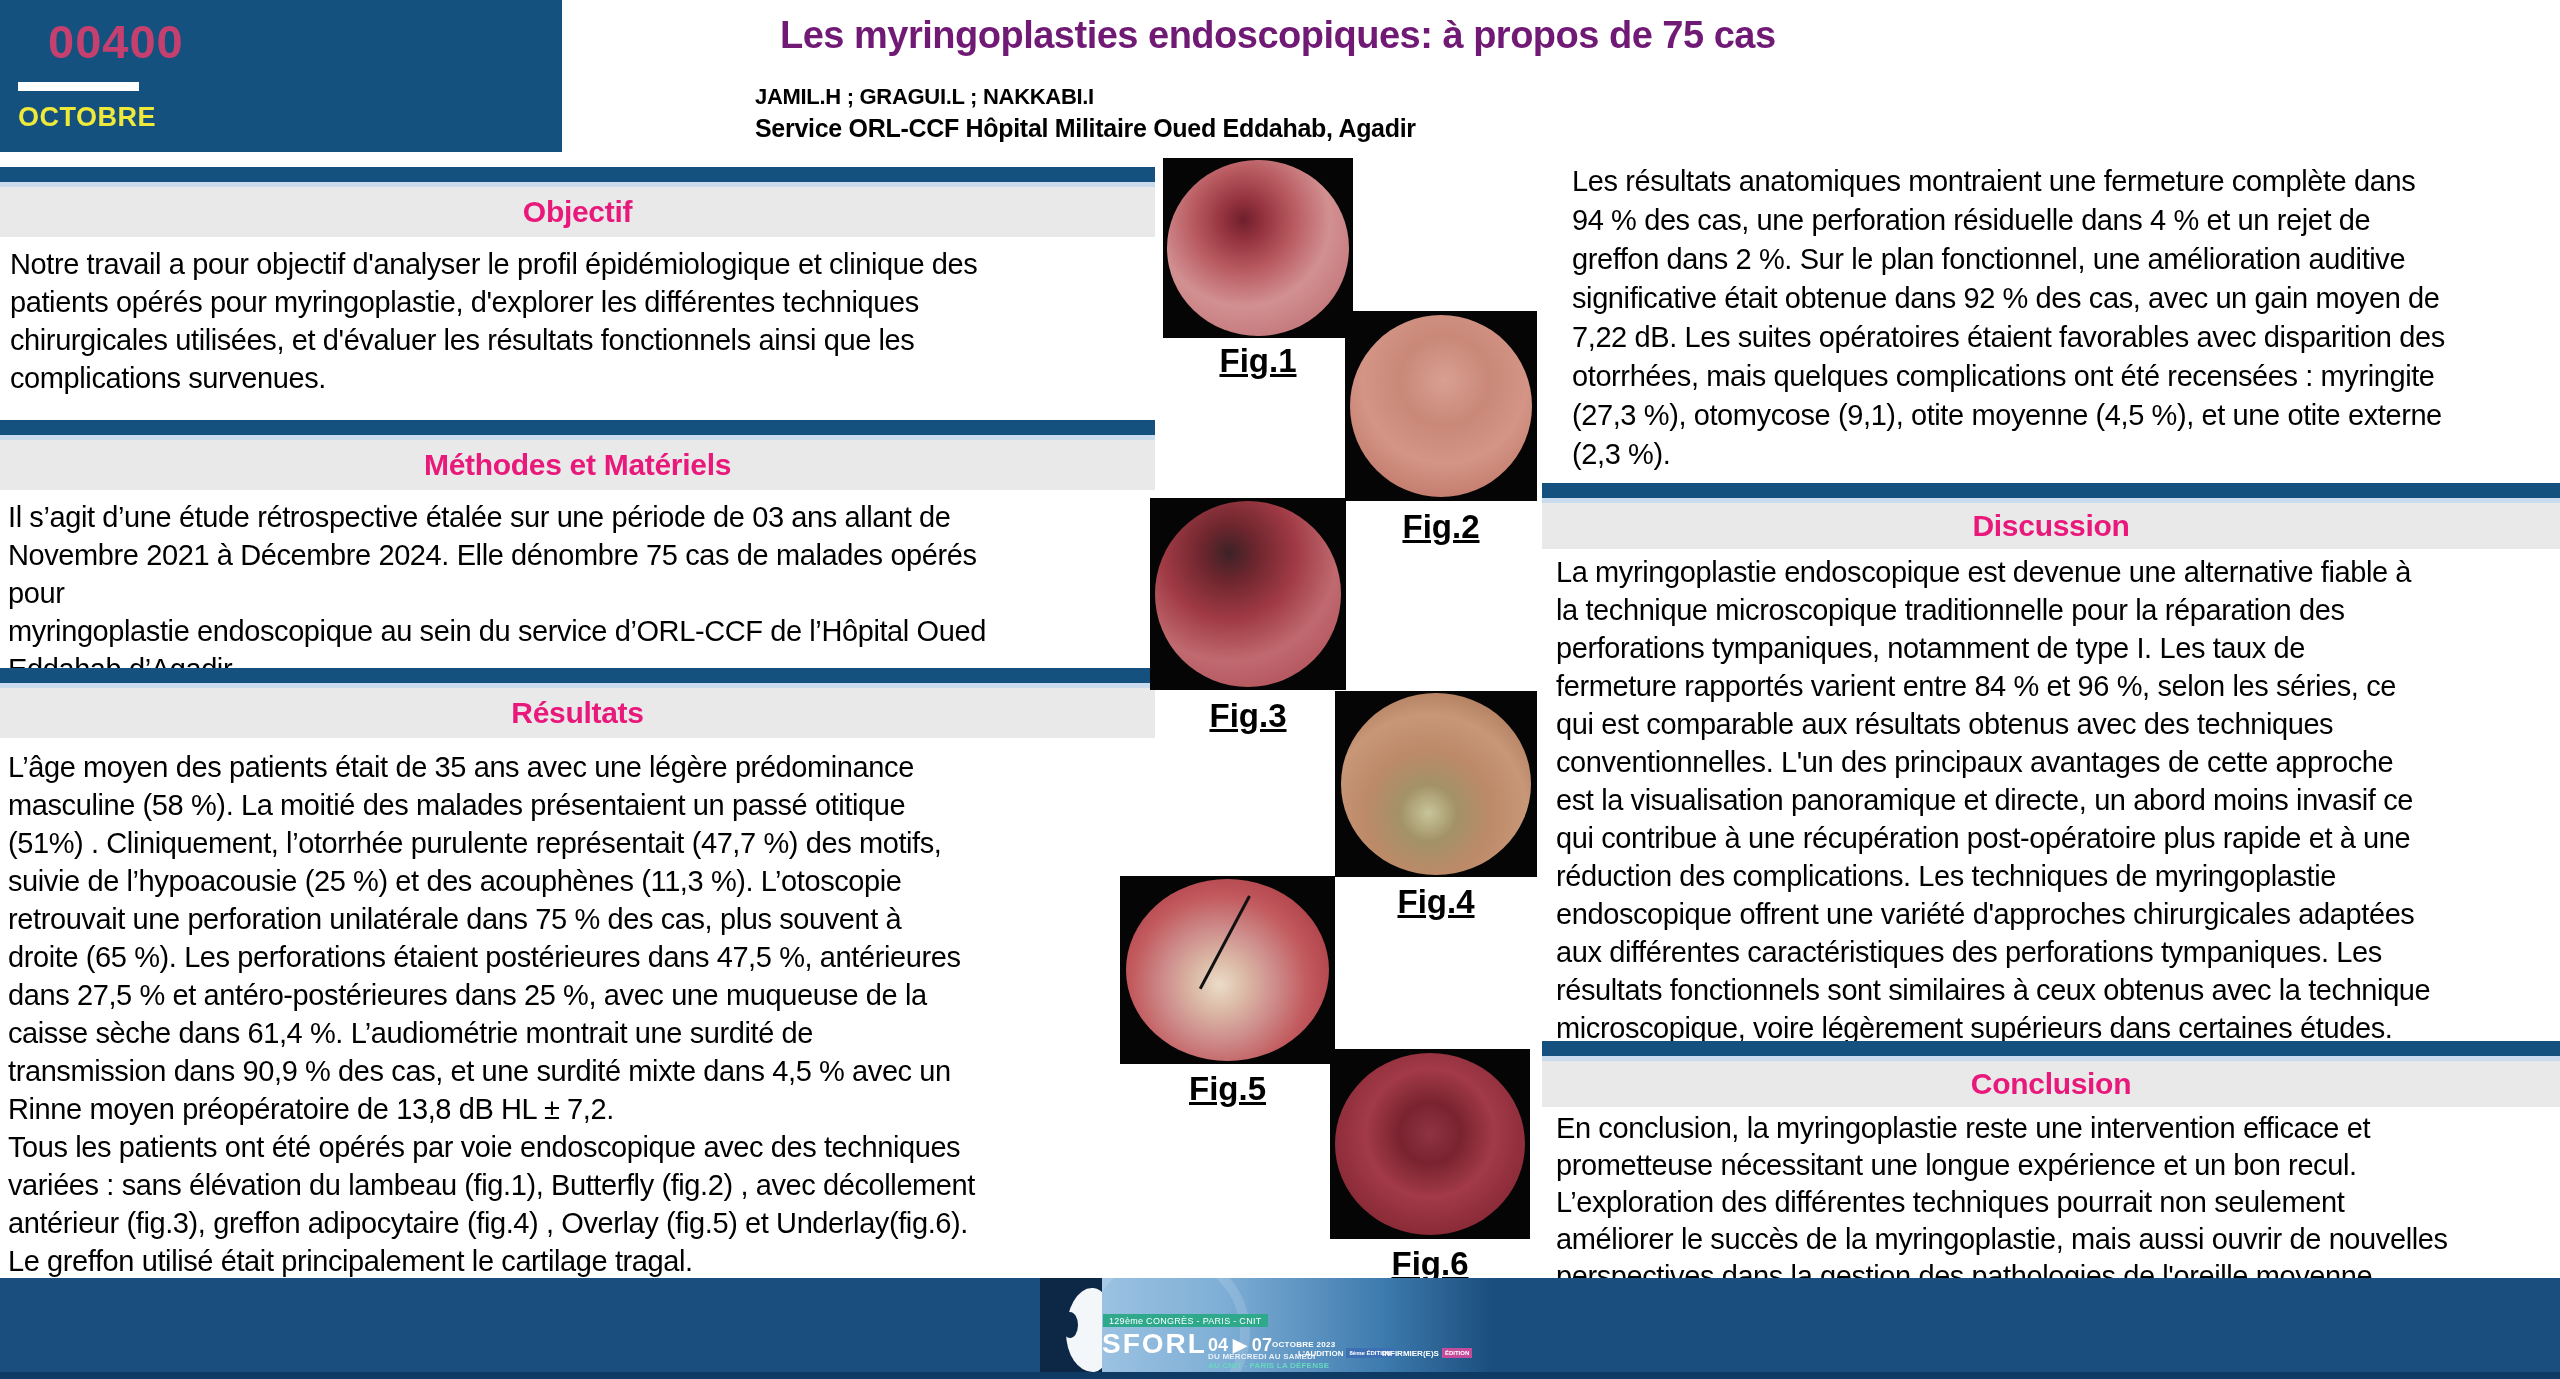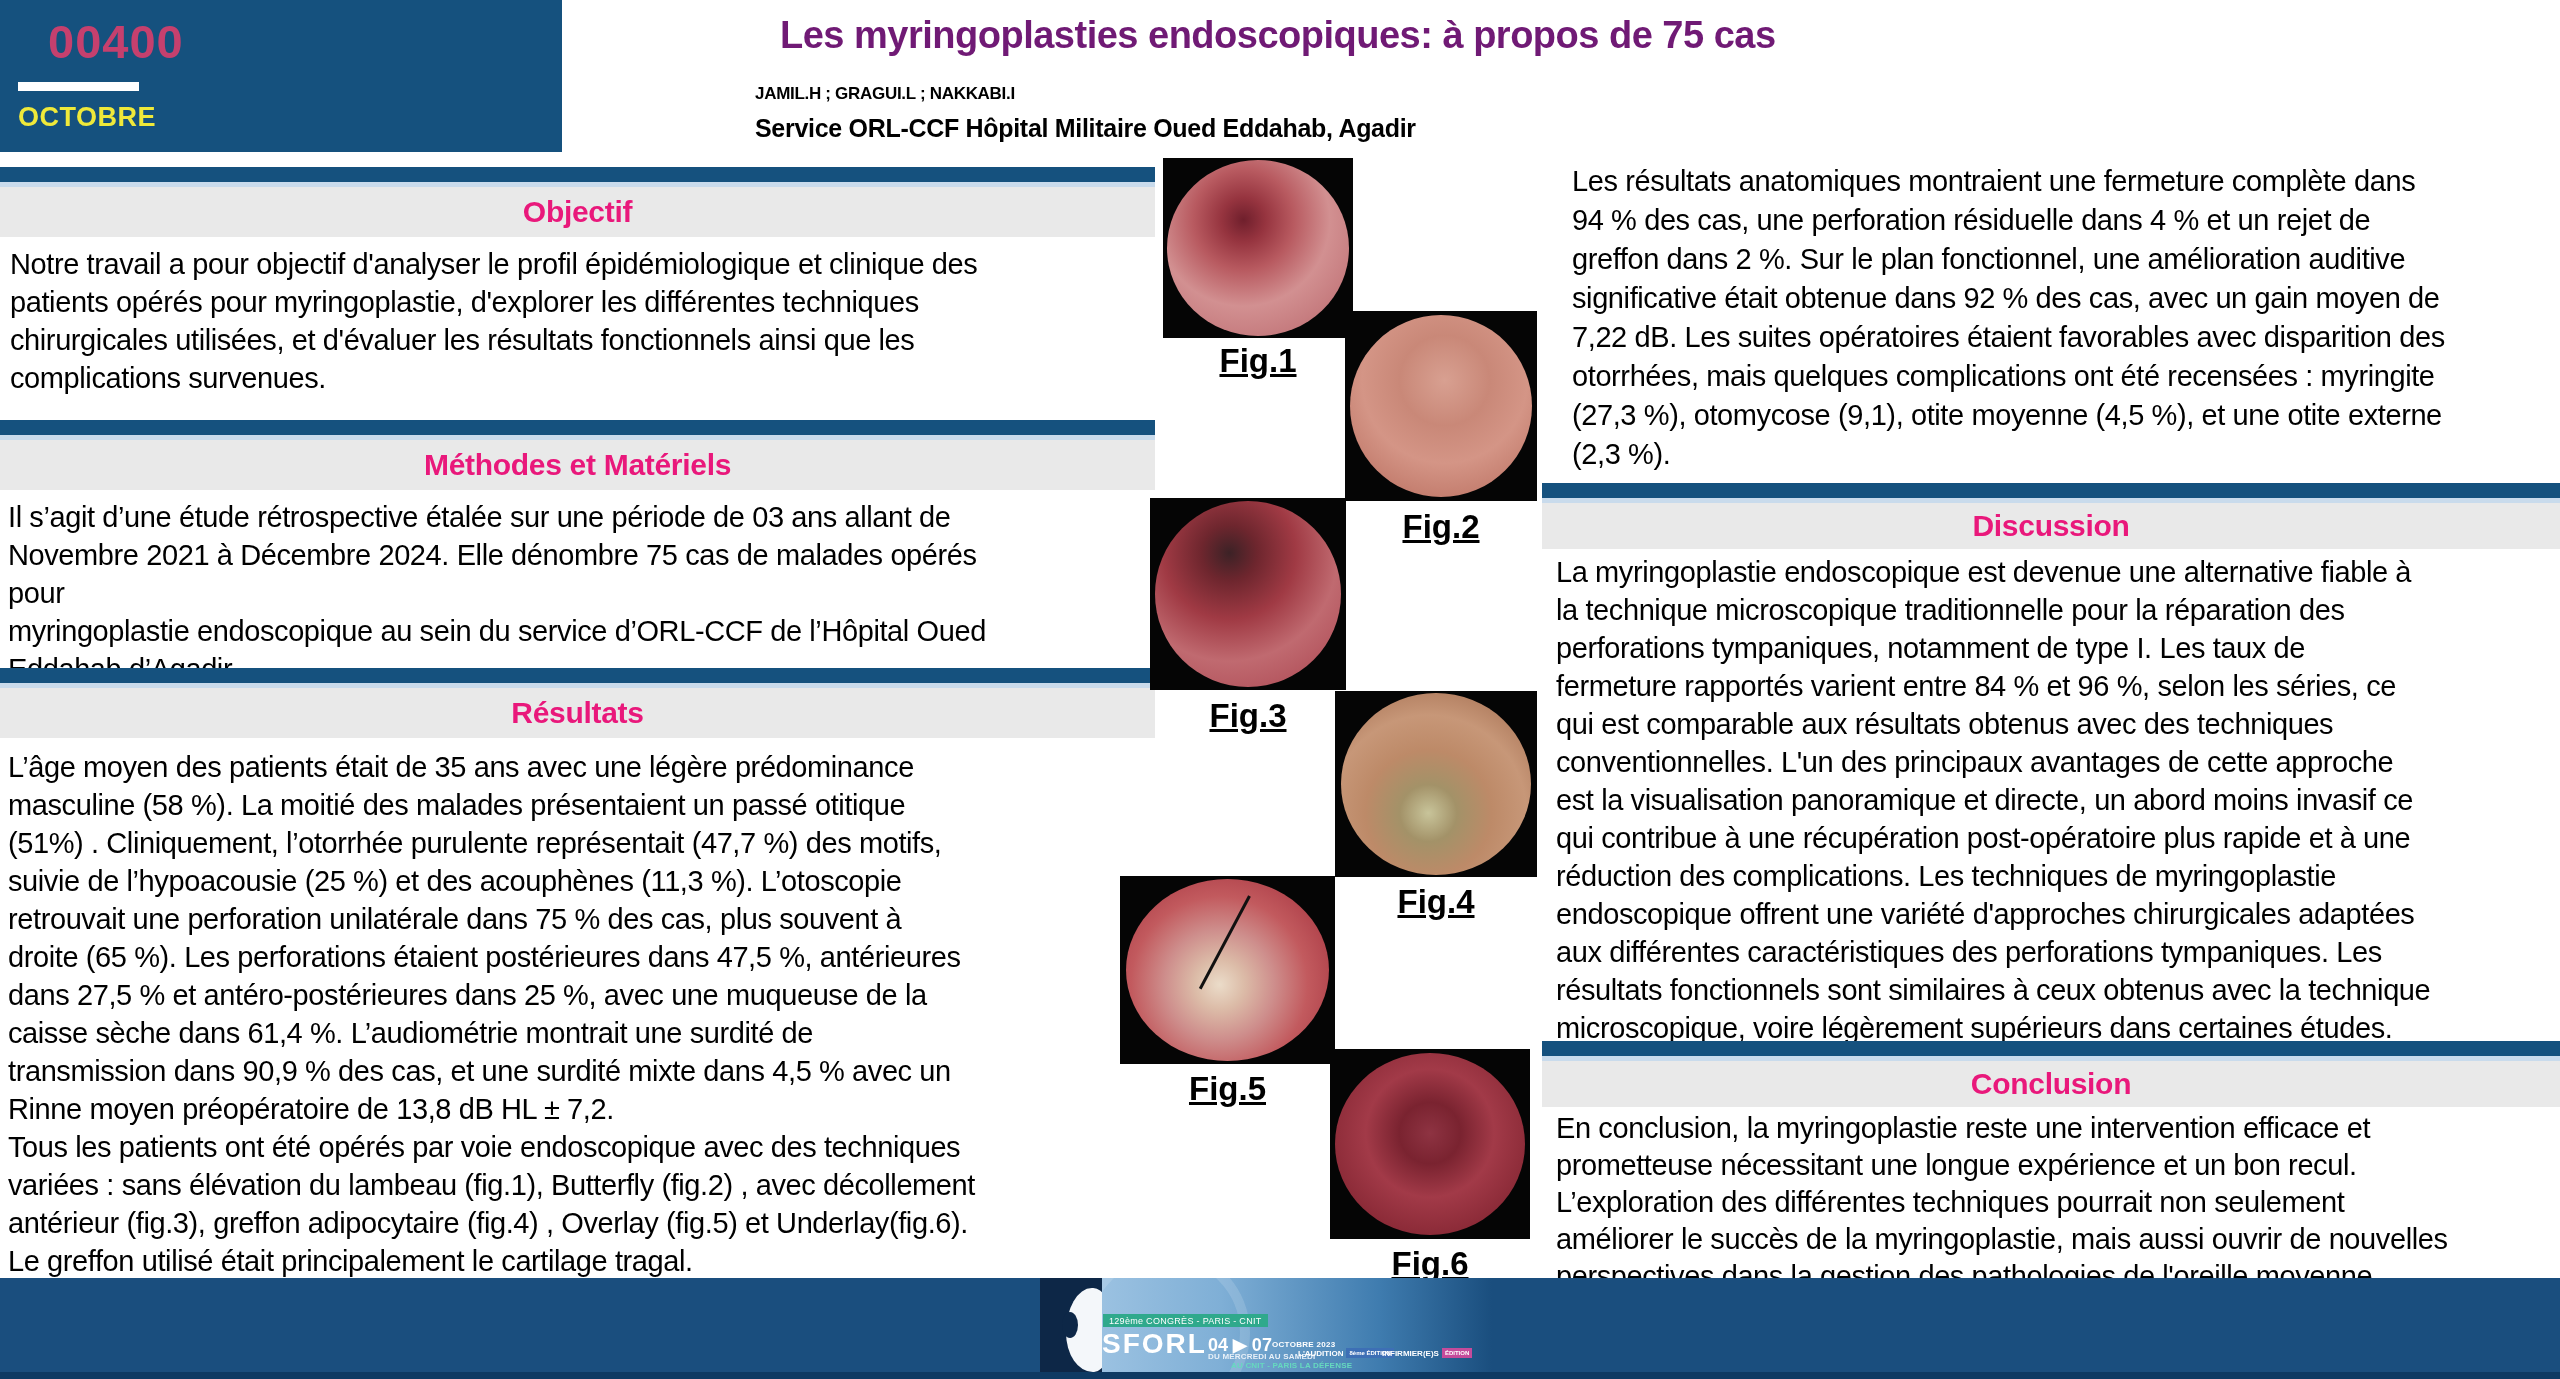--- a/index.html
+++ b/index.html
@@ -5,21 +5,21 @@
   html,body{margin:0;padding:0;background:#ffffff;}
   .canvas{position:relative;width:2560px;height:1379px;background:#ffffff;overflow:hidden;
           font-family:"Liberation Sans", sans-serif;color:#000;}
 
   
   .header-box{position:absolute;left:0;top:0;width:562px;height:152px;background:#15517E;}
   .poster-id{position:absolute;left:48px;top:14px;font-size:47px;font-weight:bold;color:#C5406E;letter-spacing:1px;}
   .header-divider{position:absolute;left:18px;top:82px;width:121px;height:9px;background:#ffffff;}
   .category{position:absolute;left:18px;top:102px;font-size:27px;font-weight:bold;color:#EFE93A;letter-spacing:.5px;}
   .poster-title{position:absolute;left:760px;top:14px;width:1500px;font-size:38px;font-weight:bold;color:#701a75;letter-spacing:-0.5px;margin-left:20px;}
-  .authors-line{position:absolute;left:755px;top:84px;font-size:17px;font-weight:bold;letter-spacing:-0.3px;}
+  .authors-line{position:absolute;left:755px;top:84px;font-size:22px;font-weight:bold;letter-spacing:-0.3px;}
   .affiliation-line{position:absolute;left:755px;top:114px;font-size:25px;font-weight:bold;letter-spacing:-0.3px;}
 
   
   .barblue{position:absolute;background:#15517E;border-bottom:5px solid #C9DBEC;}
   .bargray{position:absolute;background:#E9E9E9;display:flex;align-items:center;justify-content:center;}
   .bargray span{font-size:30px;font-weight:bold;color:#E9187B;letter-spacing:-0.3px;}
 
   .obj-blue{left:0;top:167px;width:1155px;height:15px;}
   .obj-gray{left:0;top:187px;width:1155px;height:50px;}
   .met-blue{left:0;top:420px;width:1155px;height:15px;}
@@ -84,21 +84,21 @@
   .banner-ring{position:absolute;left:40px;top:-30px;width:150px;height:150px;border:10px solid rgba(255,255,255,0.14);border-radius:50%;}
   .silhouette{position:absolute;left:0;top:0;width:62px;height:94px;background:#0D2747;overflow:hidden;}
   .face{position:absolute;left:26px;top:10px;width:46px;height:84px;background:#F4F7FA;border-radius:58% 42% 40% 60%/55% 45% 52% 48%;}
   .face-notch{position:absolute;left:22px;top:34px;width:16px;height:26px;background:#0D2747;border-radius:50%;}
   .congress-badge{position:absolute;left:63px;top:36px;height:13px;padding:0 6px;background:#2FA98C;color:#fff;
     font-size:9px;font-weight:normal;display:flex;align-items:center;letter-spacing:.3px;}
   .sforl-logo{position:absolute;left:62px;top:50px;font-size:28px;font-weight:bold;color:#fff;letter-spacing:2px;}
   .date-range{position:absolute;left:168px;top:56px;font-size:18px;font-weight:bold;color:#fff;}
   .date-detail{position:absolute;left:232px;top:62px;font-size:8px;font-weight:bold;color:#fff;letter-spacing:.3px;}
   .days-line{position:absolute;left:168px;top:74px;font-size:8px;font-weight:bold;color:#E8F0F8;letter-spacing:.2px;}
-  .venue-line{position:absolute;left:168px;top:83px;font-size:8px;font-weight:bold;color:#66D9BF;letter-spacing:.2px;margin-left:23px;}
+  .venue-line{position:absolute;left:168px;top:83px;font-size:8px;font-weight:bold;color:#66D9BF;letter-spacing:.2px;}
   .chip{position:absolute;top:68px;height:14px;display:flex;align-items:center;gap:3px;font-size:8px;font-weight:bold;color:#fff;}
   .chip1{left:258px;}
   .chip2{left:342px;}
   .chip-tag{display:inline-block;height:10px;padding:0 3px;font-size:6px;line-height:10px;color:#fff;}
   .tag-blue{background:#3D6FB5;}
   .tag-pink{background:#C54B9B;}
 </style>
 </head>
 <body>
 

